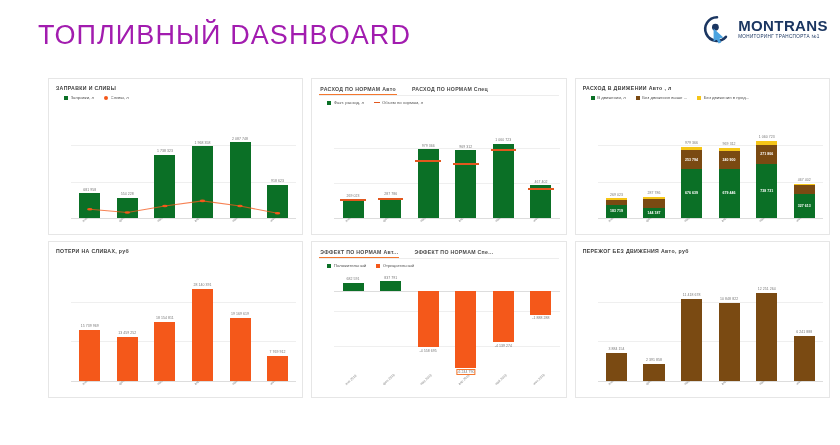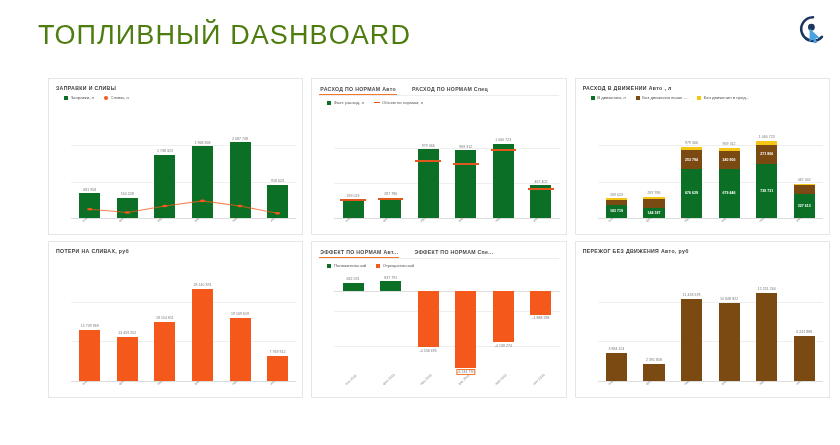--- a/index.html
+++ b/index.html
@@ -8,21 +8,21 @@
     background: #ffffff;
     font-family: "Liberation Sans", sans-serif;
     overflow: hidden;
   }
   #page { position: relative; width: 840px; height: 445px; background: #fff; }
 
   
   .page-title {
     position: absolute; left: 38px; top: 20px;
     font-size: 27px; letter-spacing: 1.1px;
-    color: #4d7c0f; font-weight: 400; white-space: nowrap;
+    color: #a21caf; font-weight: 400; white-space: nowrap;
   }
   .logo { position: absolute; right: 12px; top: 14px; display: flex; align-items: center; }
   .logo-mark { width: 30px; height: 30px; position: relative; flex: 0 0 auto; }
   .logo-text { margin-left: 6px; line-height: 1; }
   .logo-name { font-size: 15px; font-weight: bold; color: #1B3661; letter-spacing: .4px; }
   .logo-sub { font-size: 4.6px; color: #1B3661; letter-spacing: .35px; margin-top: 2px; }
 
   
   .grid {
     position: absolute; left: 48px; top: 78px;
@@ -89,20 +89,24 @@
 
   <div class="page-title">ТОПЛИВНЫЙ DASHBOARD</div>
 
   <div class="logo">
     <div class="logo-mark">
       <svg viewBox="0 0 30 30" width="30" height="30">
         <path d="M15 3.2a11.8 11.8 0 1 0 8.9 19.6" fill="none" stroke="#1B3661" stroke-width="2.6" stroke-linecap="round"></path>
         <circle cx="13.4" cy="13.2" r="3.4" fill="#1B3661"></circle>
         <path d="M11.6 14.4 L21.4 23.6 L17.6 24.4 L19.2 28.6 L16.6 29.6 L14.8 25.4 L11.6 27.6 Z" fill="#4AA3E0"></path>
       </svg>
+    </div>
+    <div class="logo-text">
+      <div class="logo-name">MONTRANS</div>
+      <div class="logo-sub">МОНИТОРИНГ ТРАНСПОРТА №1</div>
     </div>
   </div>
 
   <div class="grid">
 
     <div class="panel">
       <div class="panel-title">ЗАПРАВКИ И СЛИВЫ</div>
       <div class="legend" id="lg-refuel">
           <div class="legend-item">
             <span class="legend-swatch" style="background: rgb(11, 112, 38);"></span>

